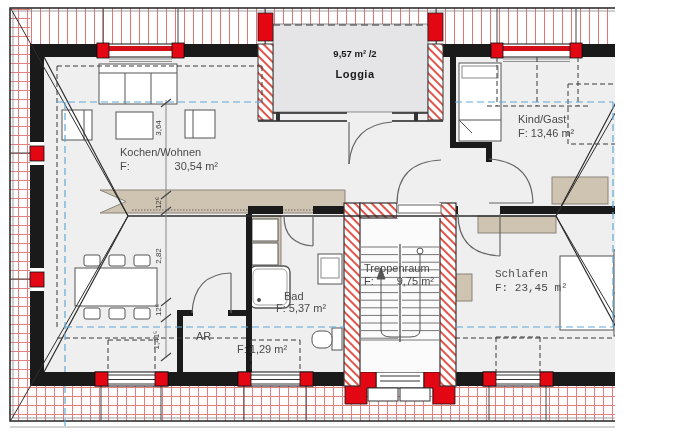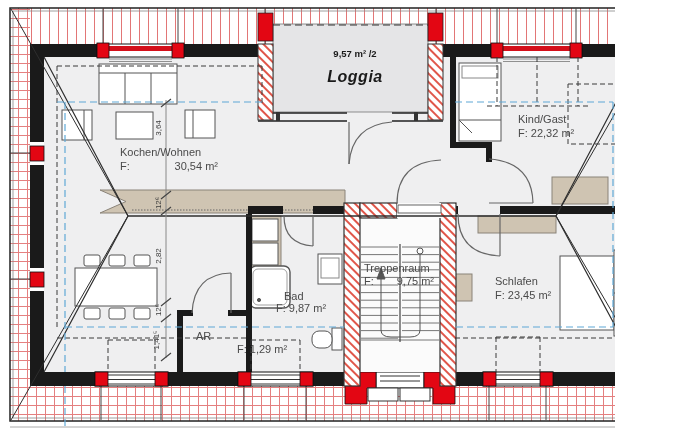--- a/index.html
+++ b/index.html
@@ -3,21 +3,21 @@
 <meta charset="utf-8">
 <style>
   html,body{margin:0;padding:0;background:#fff;}
   #stage{position:relative;width:615px;height:432px;background:#fff;overflow:hidden;
          font-family:"Liberation Sans", sans-serif;}
   svg{position:absolute;left:0;top:0;}
   .lbl{position:absolute;color:#4a4a4a;font-size:11px;line-height:11px;white-space:nowrap;}
   .lbl .arearow{display:flex;justify-content:space-between;}
   .loggia-lbl{position:absolute;left:296px;top:48px;width:118px;text-align:center;color:#1a1a1a;}
   .loggia-lbl .l1{font-size:9.5px;font-weight:bold;}
-  .loggia-lbl .l2{font-size:16px;font-weight:bold;margin-top:9px;letter-spacing:.5px;font-style:italic;}
+  .loggia-lbl .l2{font-size:11px;font-weight:bold;margin-top:9px;letter-spacing:.5px;}
   .dim{position:absolute;color:#3c3c3c;font-size:8px;white-space:nowrap;
        transform:translate(-50%,-50%) rotate(-90deg);}
 </style>
 </head>
 <body>
 
 <div id="stage">
 <svg width="685" height="432" viewBox="0 0 685 432">
   <defs>
     <pattern id="pGrid" width="9" height="9" patternUnits="userSpaceOnUse">
@@ -318,39 +318,39 @@
 <div class="lbl" style="left:120px;top:147px;width:98px;">
   <div>Kochen/Wohnen</div>
   <div class="arearow" style="margin-top:3px;">
     <span>F:</span>
     <span>30,54 m²</span>
   </div>
 </div>
 
 <div class="lbl" style="left:518px;top:114px;">
   <div>Kind/Gast</div>
-  <div style="margin-top:3px;">F: 22,32 m²</div>
+  <div style="margin-top:3px;">F: 13,46 m²</div>
 </div>
 
 <div class="lbl" style="left:364px;top:263px;width:70px;">
   <div>Treppenraum</div>
   <div class="arearow" style="margin-top:2px;">
     <span>F:</span>
     <span>9,75 m²</span>
   </div>
 </div>
 
-<div class="lbl" style="left:495px;top:276px;">
+<div class="lbl" style="left:495px;top:269px;font-family:Liberation Mono, monospace;">
   <div>Schlafen</div>
   <div style="margin-top:3px;">F: 23,45 m²</div>
 </div>
 
 <div class="lbl" style="left:284px;top:291px;">
   <div>Bad</div>
-  <div style="margin-top:1px;margin-left:-8px;">F: 9,87 m²</div>
+  <div style="margin-top:1px;margin-left:-8px;">F: 5,37 m²</div>
 </div>
 
 <div class="lbl" style="left:196px;top:331px;">
   <div>AR</div>
   <div style="margin-top:2px;margin-left:41px;">F: 1,29 m²</div>
 </div>
 
 <div class="dim" style="left:158px;top:128px;">3,64</div>
 <div class="dim" style="left:158px;top:203px;">12⁶</div>
 <div class="dim" style="left:158px;top:256px;">2,82</div>

